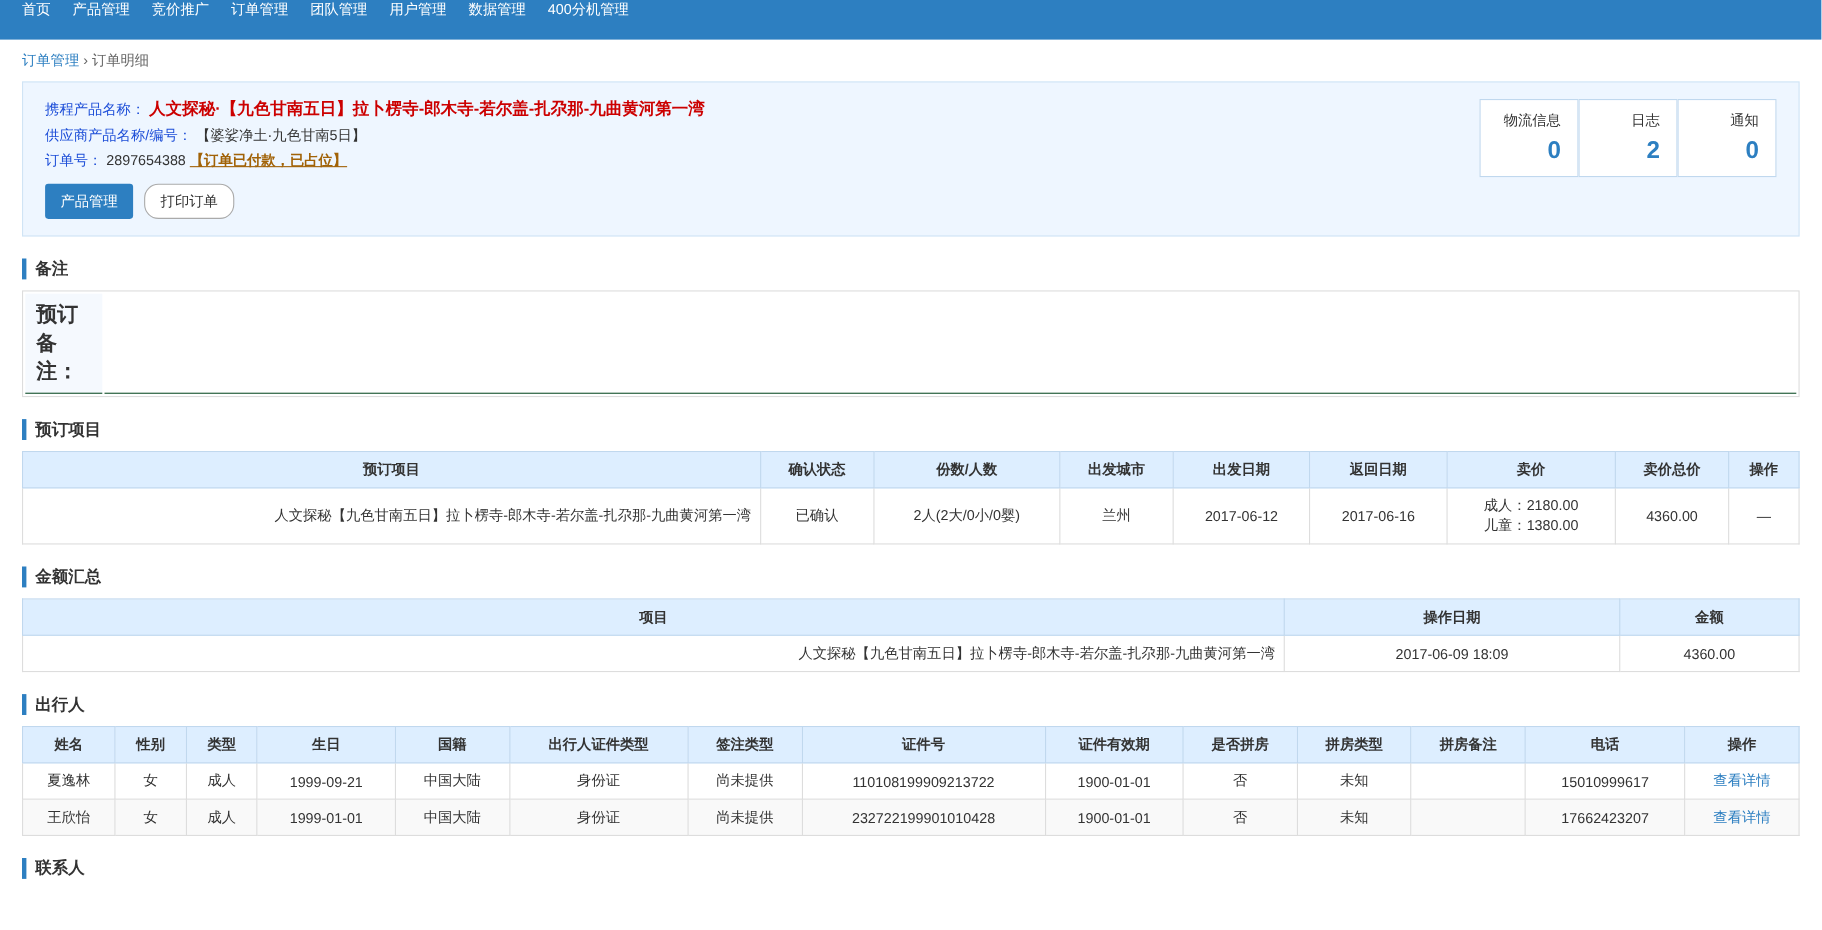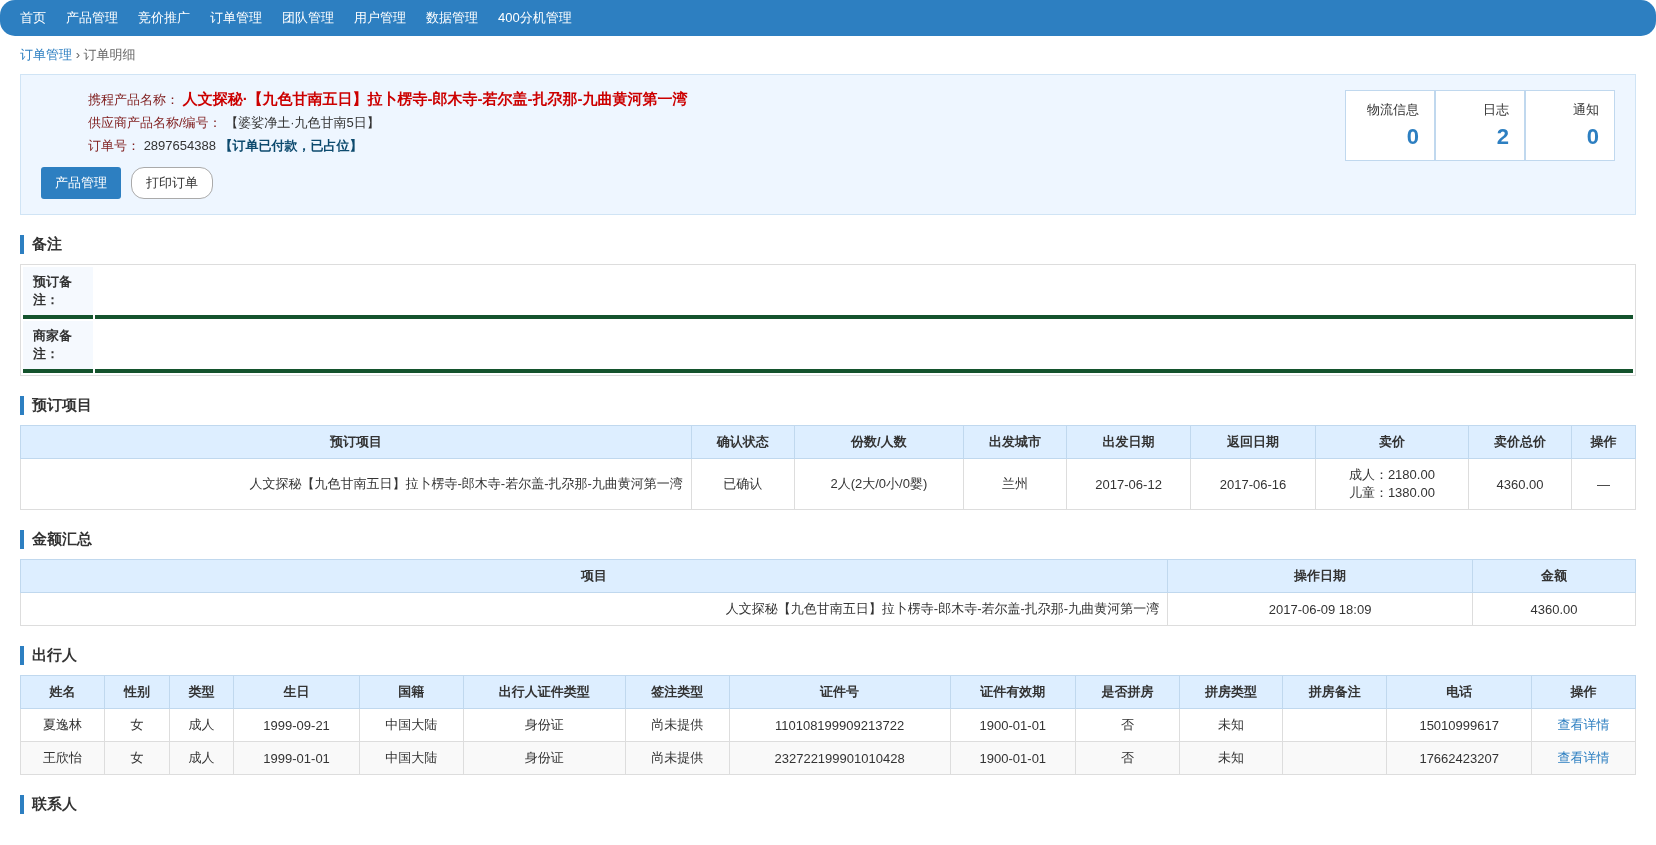--- a/index.html
+++ b/index.html
@@ -1,53 +1,53 @@
 <!DOCTYPE html>
 <html><head>
   <meta charset="utf-8">
   <style>
     * { box-sizing: border-box; margin: 0; padding: 0; }
     body { font-family: "Microsoft YaHei", Arial, sans-serif; font-size: 13px; color: #333; background: #fff; }
 
     
-    .top-nav { background: #2d7fc1; height: 36px; display: flex; align-items: center; padding: 0 20px; border-radius: 15px; }
+    .top-nav { background: #2d7fc1; height: 36px; display: flex; padding: 0 20px; }
     .top-nav a { color: #fff; text-decoration: none; margin-right: 20px; font-size: 13px; }
 
     
     .breadcrumb { padding: 10px 20px; font-size: 13px; }
     .breadcrumb a { color: #2d7fc1; text-decoration: none; }
     .breadcrumb span { color: #666; }
 
     
     .main { padding: 0 20px 20px 20px; }
 
     
     .order-card { border: 1px solid #d0e4f5; background: #eef6ff; padding: 15px 20px; margin-bottom: 20px; display: flex; justify-content: space-between; align-items: flex-start; }
     .order-info { flex: 1; }
     .order-title { color: #cc0000; font-size: 15px; font-weight: bold; margin-bottom: 8px; }
     .order-info-row { margin-bottom: 5px; font-size: 13px; color: #333; }
-    .order-info-row .label { color: #7f1d1d; margin-left: 47px; }
-    .order-info-row .value-red { color: #0c4a6e; font-weight: bold; }
+    .order-info-row .label { color: #1d4ed8; }
+    .order-info-row .value-red { color: #a16207; font-weight: bold; text-decoration: underline; }
     .order-buttons { margin-top: 12px; display: flex; gap: 10px; }
     .btn-primary { background: #2d7fc1; color: #fff; border: none; padding: 6px 14px; border-radius: 3px; cursor: pointer; font-size: 13px; }
     .btn-default { background: #fff; color: #333; border: 1px solid #aaa; padding: 6px 14px; border-radius: 13px; cursor: pointer; font-size: 13px; }
 
     
     .order-stats { display: flex; gap: 0; }
     .stat-box { border: 1px solid #c0d8ee; background: #fff; min-width: 90px; text-align: right; padding: 10px 15px; }
     .stat-box .stat-label { font-size: 13px; color: #333; margin-bottom: 5px; }
     .stat-box .stat-value { font-size: 22px; color: #2d7fc1; font-weight: bold; }
 
     
     .section { margin-bottom: 20px; }
     .section-title { font-size: 15px; font-weight: bold; color: #333; border-left: 4px solid #2d7fc1; padding-left: 8px; margin-bottom: 10px; }
 
     
     .note-table { border: 1px solid #ddd; width: 100%; }
-    .note-table td { padding: 6px 10px; border-bottom: 4px solid #14532d; font-size: 13px; }
+    .note-table td { padding: 6px 10px; border-bottom: 1px solid #14532d; font-size: 19px; }
     .note-table td:first-child { width: 70px; color: #333; font-weight: bold; background: #f5f9fe; }
 
     
     .data-table { width: 100%; border-collapse: collapse; border: 1px solid #ddd; }
     .data-table th { background: #ddeeff; border: 1px solid #c0d8ee; padding: 7px 8px; font-size: 13px; color: #333; font-weight: bold; text-align: center; }
     .data-table td { border: 1px solid #ddd; padding: 7px 8px; font-size: 13px; text-align: center; vertical-align: middle; }
     .data-table tr:nth-child(even) td { background: #f9f9f9; }
     .data-table .td-left { text-align: right; }
     .data-table .link { color: #2d7fc1; cursor: pointer; text-decoration: none; }
 
@@ -111,24 +111,20 @@
       </div>
     </div>
   </div>
 
   <div class="section">
     <div class="section-title">备注</div>
     <table class="note-table">
       <tbody>
           <tr>
         <td>预订备注：</td>
-        <td></td>
-      </tr>
-      <tr>
-        <td>商家备注：</td>
         <td></td>
       </tr>
     </tbody>
       </table>
   </div>
 
   <div class="section">
     <div class="section-title">预订项目</div>
     <table class="data-table">
       <thead>

